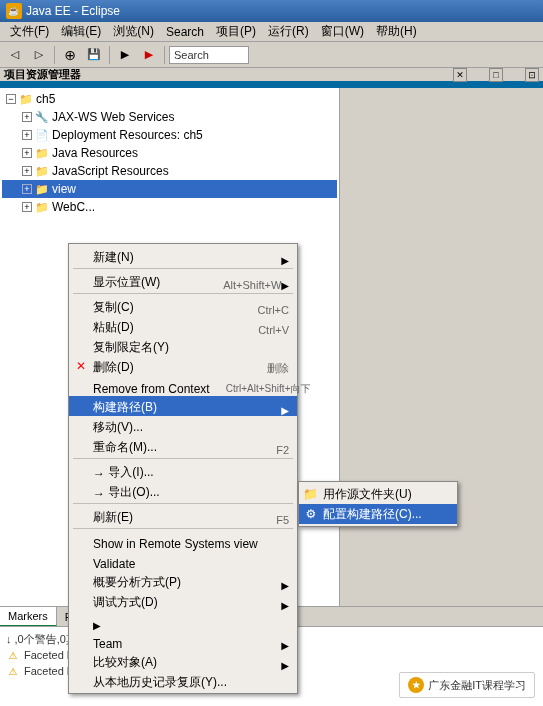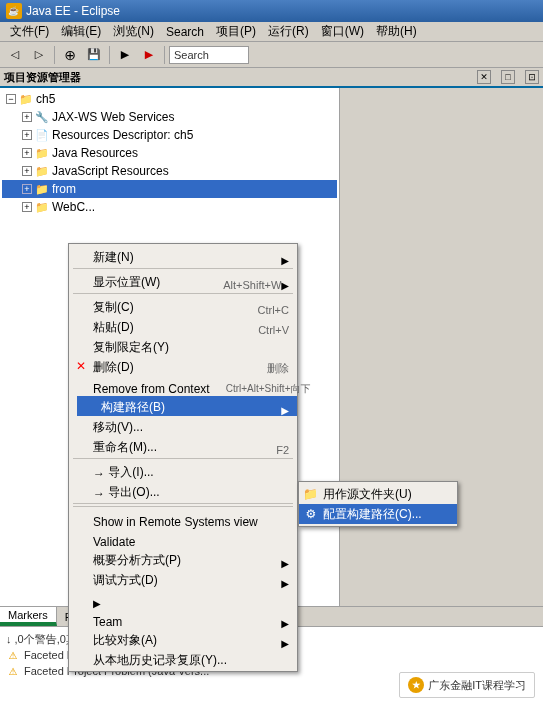--- a/index.html
+++ b/index.html
@@ -101,22 +101,22 @@
       background: #d4d0c8;
     }
 
     
     .panel-header {
       background: #d4d0c8;
       height: 20px;
       display: flex;
       align-items: center;
       padding: 0 4px;
-      border-bottom: 2px solid #0369a1;
-      gap: 8px;
+      border-bottom: 7px solid #0369a1;
+      gap: 20px;
     }
     .panel-title {
       font-size: 11px;
       font-weight: bold;
       flex: 1;
     }
     .panel-btn {
       width: 14px;
       height: 14px;
       border: 1px solid #888;
@@ -203,21 +203,20 @@
       padding: 0 8px 0 24px;
       font-size: 12px;
       cursor: pointer;
       position: relative;
       white-space: nowrap;
       justify-content: space-between;
     }
     .ctx-item:hover, .ctx-item.highlighted {
       background: #316ac5;
       color: white;
-      margin-left: 8px;
     }
     .ctx-item.highlighted {
       background: #316ac5;
       color: white;
     }
     .ctx-item .shortcut {
       color: #666;
       font-size: 11px;
     }
     .ctx-item .arrow {
@@ -295,21 +294,21 @@
     .btab {
       padding: 2px 8px;
       font-size: 11px;
       border-right: 1px solid #a0a0a0;
       cursor: pointer;
       display: flex;
       align-items: center;
     }
     .btab.active {
       background: white;
-      border-bottom: 4px solid #15803d;
+      border-bottom: 1px solid #15803d;
     }
     .bottom-content {
       padding: 4px;
       font-size: 11px;
       color: #333;
     }
     .problem-item {
       display: flex;
       align-items: center;
       height: 16px;
@@ -413,36 +412,36 @@
       </div>
 
       <div class="tree-item" style="padding-left:20px;">
         <span class="tree-expand">+</span>
         <span class="tree-icon">🔧</span>
         <span class="tree-label">JAX-WS Web Services</span>
       </div>
       <div class="tree-item" style="padding-left:20px;">
         <span class="tree-expand">+</span>
         <span class="tree-icon">📄</span>
-        <span class="tree-label">Resources Descriptor: ch5</span>
+        <span class="tree-label">Deployment Resources: ch5</span>
       </div>
       <div class="tree-item" style="padding-left:20px;">
         <span class="tree-expand">+</span>
         <span class="tree-icon">📁</span>
         <span class="tree-label">Java Resources</span>
       </div>
       <div class="tree-item" style="padding-left:20px;">
         <span class="tree-expand">+</span>
         <span class="tree-icon">📁</span>
         <span class="tree-label">JavaScript Resources</span>
       </div>
       <div class="tree-item selected" style="padding-left:20px;">
         <span class="tree-expand" style="border-color:#aac; background:#316ac5; color:white;">+</span>
         <span class="tree-icon">📁</span>
-        <span class="tree-label">from</span>
+        <span class="tree-label">view</span>
       </div>
       <div class="tree-item" style="padding-left:20px;">
         <span class="tree-expand">+</span>
         <span class="tree-icon">📁</span>
         <span class="tree-label">WebC...</span>
       </div>
     </div>
 
     <div class="context-menu">
       <div class="ctx-item">
@@ -488,20 +487,24 @@
         <span class="shortcut">F2</span>
       </div>
       <div class="ctx-separator"></div>
       <div class="ctx-item">
         <span class="ctx-item-label">→ 导入(I)...</span>
       </div>
       <div class="ctx-item">
         <span class="ctx-item-label">→ 导出(O)...</span>
       </div>
       <div class="ctx-separator"></div>
+      <div class="ctx-item">
+        <span class="ctx-item-label">刷新(E)</span>
+        <span class="shortcut">F5</span>
+      </div>
       <div class="ctx-separator"></div>
       <div class="ctx-item">
         <span class="ctx-item-label">Show in Remote Systems view</span>
       </div>
       <div class="ctx-item">
         <span class="ctx-item-label">Validate</span>
       </div>
       <div class="ctx-item">
         <span class="ctx-item-label">概要分析方式(P)</span>
         <span class="arrow">▶</span>

